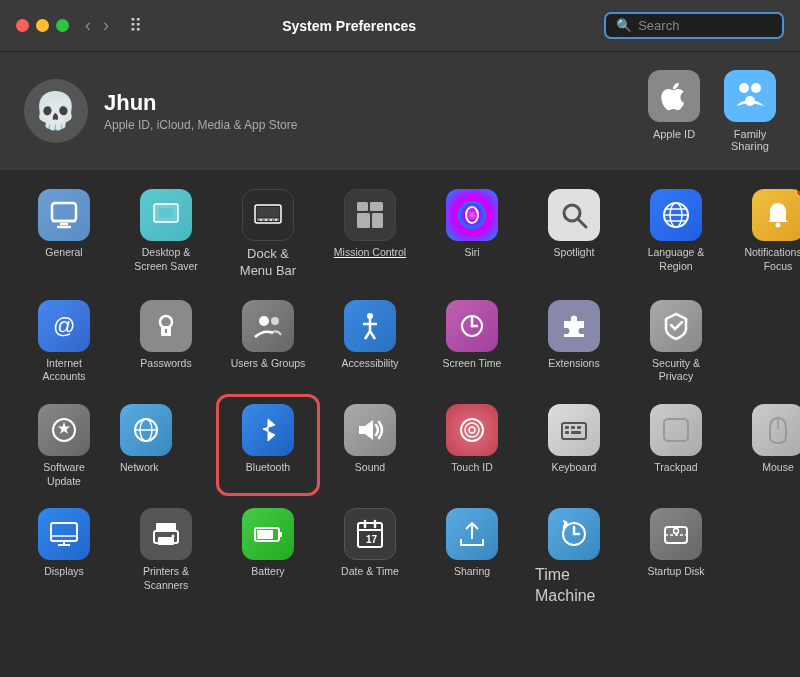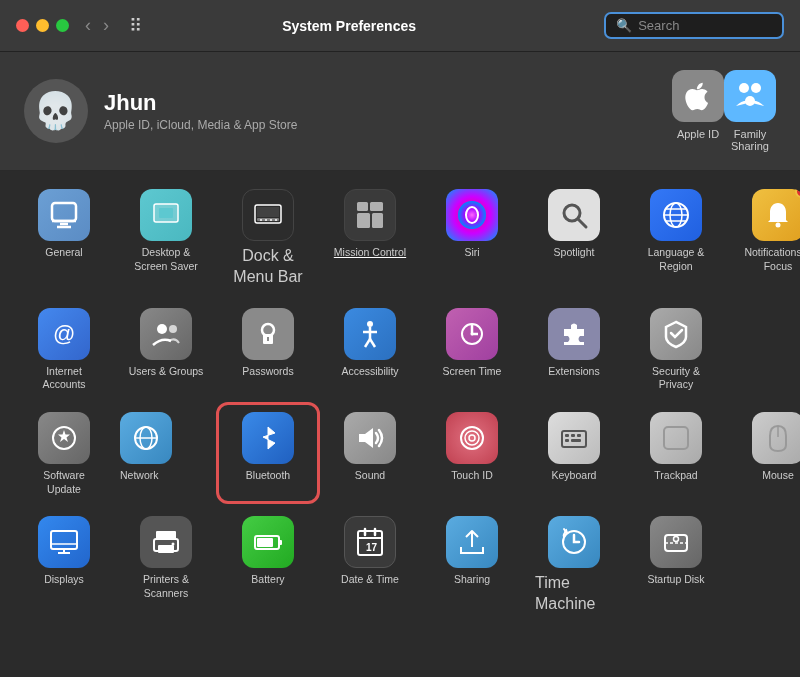--- a/index.html
+++ b/index.html
@@ -126,20 +126,21 @@
       font-weight: 600;
       color: #fff;
     }
     .profile-sub {
       font-size: 12px;
       color: #aaa;
       margin-top: 2px;
     }
     .profile-right {
       display: flex;
+      gap: 24px;
     }
     .profile-action {
       display: flex;
       flex-direction: column;
       align-items: center;
       gap: 6px;
       cursor: pointer;
     }
     .profile-icon {
       width: 52px;
@@ -303,21 +304,21 @@
           <svg width="30" height="30" viewBox="0 0 30 30" fill="none">
             <rect x="2" y="5" width="26" height="18" rx="2" fill="none" stroke="white" stroke-width="1.5"></rect>
             <rect x="4" y="7" width="22" height="10" fill="rgba(255,255,255,0.1)"></rect>
             <rect x="4" y="18" width="22" height="3" fill="rgba(255,255,255,0.4)" rx="1"></rect>
             <circle cx="8" cy="20" r="1" fill="white"></circle>
             <circle cx="13" cy="20" r="1" fill="white"></circle>
             <circle cx="18" cy="20" r="1" fill="white"></circle>
             <circle cx="23" cy="20" r="1" fill="white"></circle>
           </svg>
         </div>
-        <span style="font-size: 16px; color: rgb(204, 204, 204); text-align: center; line-height: 1.3; max-width: 78px;">Dock &amp;
+        <span style="font-size: 13px; color: rgb(204, 204, 204); text-align: center; line-height: 1.3; max-width: 78px;">Dock &amp;
 Menu Bar</span>
       </div>
       <div class="pref-item" style="display: flex; flex-direction: column; align-items: center; padding: 8px 4px 6px; border-radius: 10px; cursor: pointer; gap: 5px; width: 100px; flex-shrink: 0; text-decoration: underline;">
         <div class="pref-icon bg-mission" style="width: 52px; height: 52px; border-radius: 12px; display: flex; align-items: center; justify-content: center; flex-shrink: 0; position: relative;">
           <svg width="30" height="30" viewBox="0 0 30 30" fill="none">
             <rect x="2" y="2" width="11" height="9" rx="1.5" fill="rgba(255,255,255,0.6)"></rect>
             <rect x="15" y="2" width="13" height="9" rx="1.5" fill="rgba(255,255,255,0.6)"></rect>
             <rect x="2" y="13" width="13" height="15" rx="1.5" fill="rgba(255,255,255,0.6)"></rect>
             <rect x="17" y="13" width="11" height="15" rx="1.5" fill="rgba(255,255,255,0.6)"></rect>
           </svg>
@@ -379,40 +380,40 @@
       <div class="pref-item" style="display: flex; flex-direction: column; align-items: center; padding: 8px 4px 6px; border-radius: 10px; cursor: pointer; gap: 5px; width: 100px; flex-shrink: 0;">
         <div class="pref-icon bg-internet" style="width: 52px; height: 52px; border-radius: 12px; display: flex; align-items: center; justify-content: center; flex-shrink: 0; position: relative;">
           <svg width="30" height="30" viewBox="0 0 30 30">
             <text x="4" y="22" font-size="22" fill="white" font-family="Helvetica">@</text>
           </svg>
         </div>
         <span style="font-size: 10.5px; color: rgb(204, 204, 204); text-align: center; line-height: 1.3; max-width: 78px;">Internet
 Accounts</span>
       </div>
       <div class="pref-item" style="display: flex; flex-direction: column; align-items: center; padding: 8px 4px 6px; border-radius: 10px; cursor: pointer; gap: 5px; width: 100px; flex-shrink: 0;">
+        <div class="pref-icon bg-passwords" style="width: 52px; height: 52px; border-radius: 12px; display: flex; align-items: center; justify-content: center; flex-shrink: 0; position: relative;">
+          <svg width="30" height="30" viewBox="0 0 30 30">
+            <circle cx="15" cy="11" r="6" fill="none" stroke="white" stroke-width="2.5"></circle>
+            <rect x="10" y="15" width="10" height="10" rx="1" fill="white"></rect>
+            <line x1="15" y1="18" x2="15" y2="22" stroke="#8a8a8a" stroke-width="2"></line>
+          </svg>
+        </div>
+        <span style="font-size: 10.5px; color: rgb(204, 204, 204); text-align: center; line-height: 1.3; max-width: 78px;">Passwords</span>
+      </div>
+      <div class="pref-item" style="display: flex; flex-direction: column; align-items: center; padding: 8px 4px 6px; border-radius: 10px; cursor: pointer; gap: 5px; width: 100px; flex-shrink: 0;">
         <div class="pref-icon bg-users" style="width: 52px; height: 52px; border-radius: 12px; display: flex; align-items: center; justify-content: center; flex-shrink: 0; position: relative;">
           <svg width="30" height="30" viewBox="0 0 30 30">
             <circle cx="11" cy="10" r="5" fill="white"></circle>
             <path d="M2 26 Q11 18 20 22" fill="none" stroke="white" stroke-width="2.5"></path>
             <circle cx="22" cy="10" r="4" fill="rgba(255,255,255,0.7)"></circle>
             <path d="M18 22 Q24 18 28 24" fill="none" stroke="rgba(255,255,255,0.7)" stroke-width="2"></path>
           </svg>
         </div>
         <span style="font-size: 10.5px; color: rgb(204, 204, 204); text-align: center; line-height: 1.3; max-width: 78px;">Users &amp;
 Groups</span>
-      </div>
-      <div class="pref-item" style="display: flex; flex-direction: column; align-items: center; padding: 8px 4px 6px; border-radius: 10px; cursor: pointer; gap: 5px; width: 100px; flex-shrink: 0;">
-        <div class="pref-icon bg-passwords" style="width: 52px; height: 52px; border-radius: 12px; display: flex; align-items: center; justify-content: center; flex-shrink: 0; position: relative;">
-          <svg width="30" height="30" viewBox="0 0 30 30">
-            <circle cx="15" cy="11" r="6" fill="none" stroke="white" stroke-width="2.5"></circle>
-            <rect x="10" y="15" width="10" height="10" rx="1" fill="white"></rect>
-            <line x1="15" y1="18" x2="15" y2="22" stroke="#8a8a8a" stroke-width="2"></line>
-          </svg>
-        </div>
-        <span style="font-size: 10.5px; color: rgb(204, 204, 204); text-align: center; line-height: 1.3; max-width: 78px;">Passwords</span>
       </div>
       <div class="pref-item" style="display: flex; flex-direction: column; align-items: center; padding: 8px 4px 6px; border-radius: 10px; cursor: pointer; gap: 5px; width: 100px; flex-shrink: 0;">
         <div class="pref-icon bg-accessibility" style="width: 52px; height: 52px; border-radius: 12px; display: flex; align-items: center; justify-content: center; flex-shrink: 0; position: relative;">
           <svg width="30" height="30" viewBox="0 0 30 30">
             <circle cx="15" cy="5" r="3" fill="white"></circle>
             <line x1="15" y1="8" x2="15" y2="20" stroke="white" stroke-width="2.5"></line>
             <line x1="8" y1="13" x2="22" y2="13" stroke="white" stroke-width="2.5"></line>
             <line x1="15" y1="20" x2="10" y2="28" stroke="white" stroke-width="2.5"></line>
             <line x1="15" y1="20" x2="20" y2="28" stroke="white" stroke-width="2.5"></line>
           </svg>

